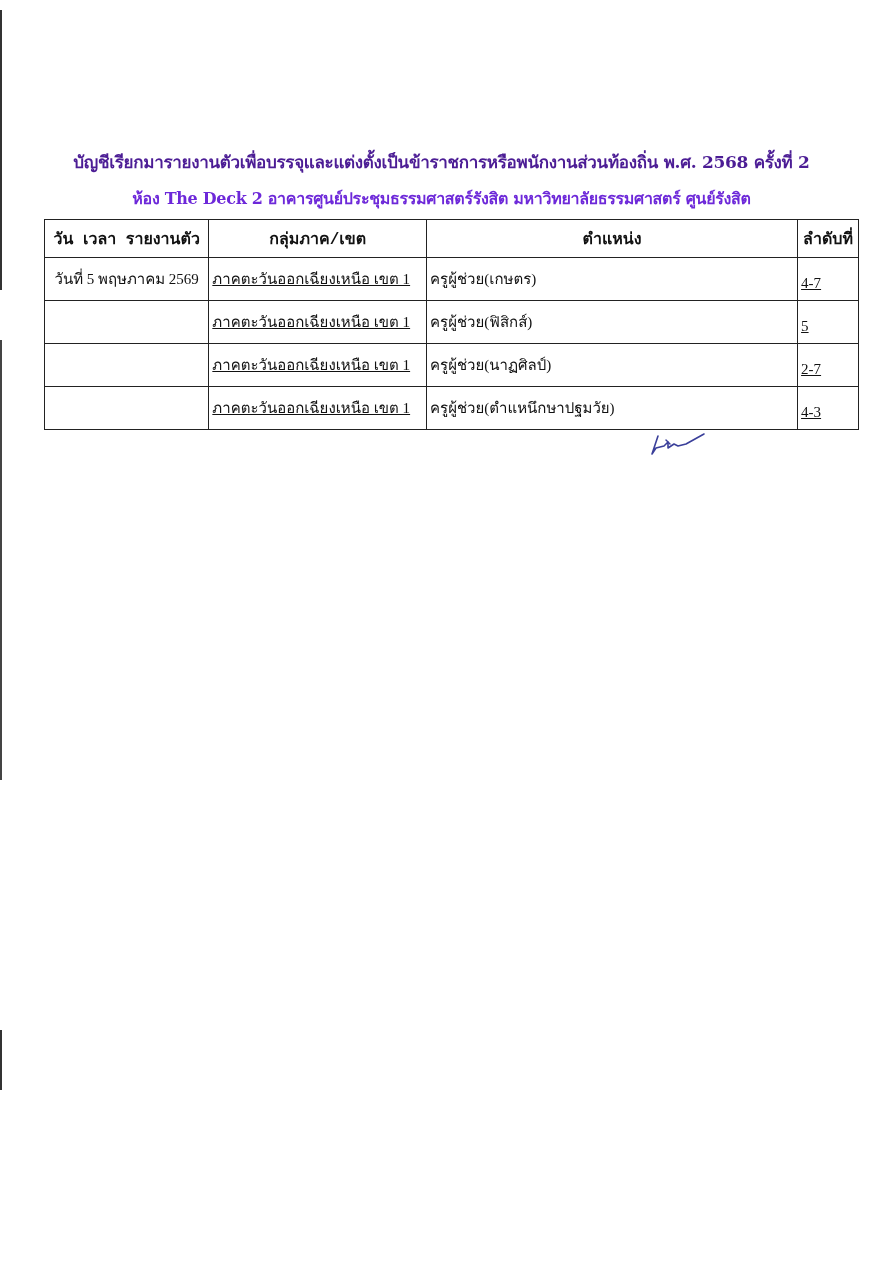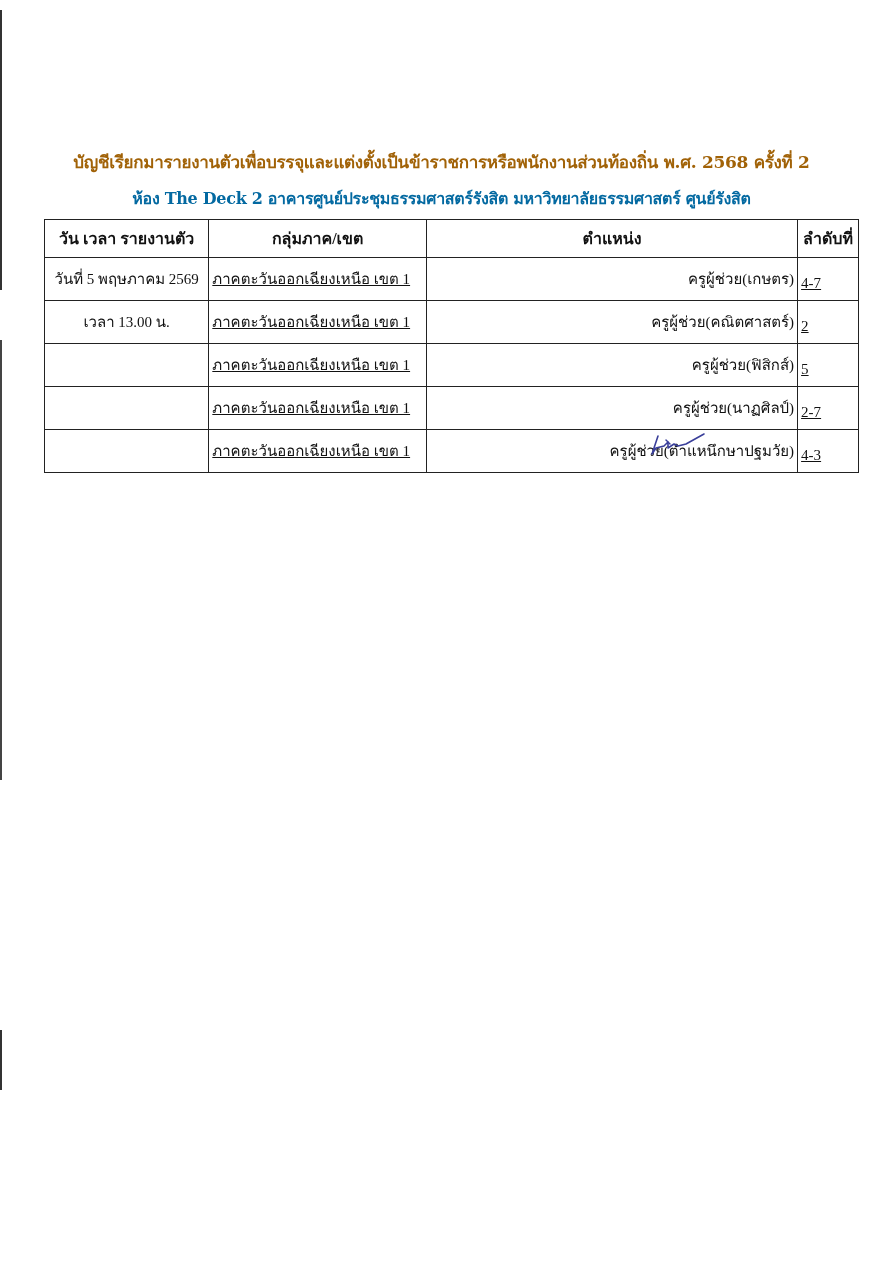--- a/index.html
+++ b/index.html
@@ -28,58 +28,59 @@
     .title {
       position: absolute;
       left: 0;
       width: 883px;
       top: 148px;
       text-align: center;
       font-family: "DejaVu Serif", "Liberation Serif", serif;
       font-weight: bold;
       font-size: 17px;
       letter-spacing: -0.3px;
-      color: #a16207;
+      color: #4c1d95;
     }
     .subtitle {
       position: absolute;
       left: 0;
       width: 883px;
       top: 186px;
       text-align: center;
       font-family: "DejaVu Serif", "Liberation Serif", serif;
       font-weight: bold;
       font-size: 16px;
       letter-spacing: -0.3px;
-      color: #0369a1;
+      color: #6d28d9;
     }
     table.roster {
       position: absolute;
       left: 44px;
       top: 219px;
       width: 815px;
       border-collapse: collapse;
       font-family: "Liberation Serif", "DejaVu Serif", serif;
       font-size: 15px;
       color: #111;
     }
     table.roster th, table.roster td {
       border: 1.5px solid #222;
       padding: 0 3px;
     }
     table.roster th {
       height: 37px;
       font-weight: bold;
       text-align: center;
       font-size: 16px;
+      font-family: Liberation Mono, monospace;
     }
     table.roster td { height: 34px; }
     table.roster td.c-date { text-align: center; width: 158px; }
     table.roster td.c-region { text-align: left; width: 212px; text-decoration: underline; }
-    table.roster td.c-position { text-align: right; width: 366px; }
+    table.roster td.c-position { text-align: left; width: 366px; }
     table.roster td.c-order { text-align: left; width: 54px; padding-top: 8px; text-decoration: underline; }
     .signature {
       position: absolute;
       left: 644px;
       top: 426px;
       width: 80px;
       height: 30px;
     }
   </style>
 </head>
@@ -102,26 +103,20 @@
     </tr>
   </thead>
   <tbody>
     <tr>
       <td class="c-date">วันที่ 5 พฤษภาคม 2569</td>
       <td class="c-region">ภาคตะวันออกเฉียงเหนือ เขต 1</td>
       <td class="c-position">ครูผู้ช่วย(เกษตร)</td>
       <td class="c-order">4-7</td>
     </tr>
     <tr>
-      <td class="c-date">เวลา 13.00 น.</td>
-      <td class="c-region">ภาคตะวันออกเฉียงเหนือ เขต 1</td>
-      <td class="c-position">ครูผู้ช่วย(คณิตศาสตร์)</td>
-      <td class="c-order">2</td>
-    </tr>
-    <tr>
       <td class="c-date"></td>
       <td class="c-region">ภาคตะวันออกเฉียงเหนือ เขต 1</td>
       <td class="c-position">ครูผู้ช่วย(ฟิสิกส์)</td>
       <td class="c-order">5</td>
     </tr>
     <tr>
       <td class="c-date"></td>
       <td class="c-region">ภาคตะวันออกเฉียงเหนือ เขต 1</td>
       <td class="c-position">ครูผู้ช่วย(นาฏศิลป์)</td>
       <td class="c-order">2-7</td>

